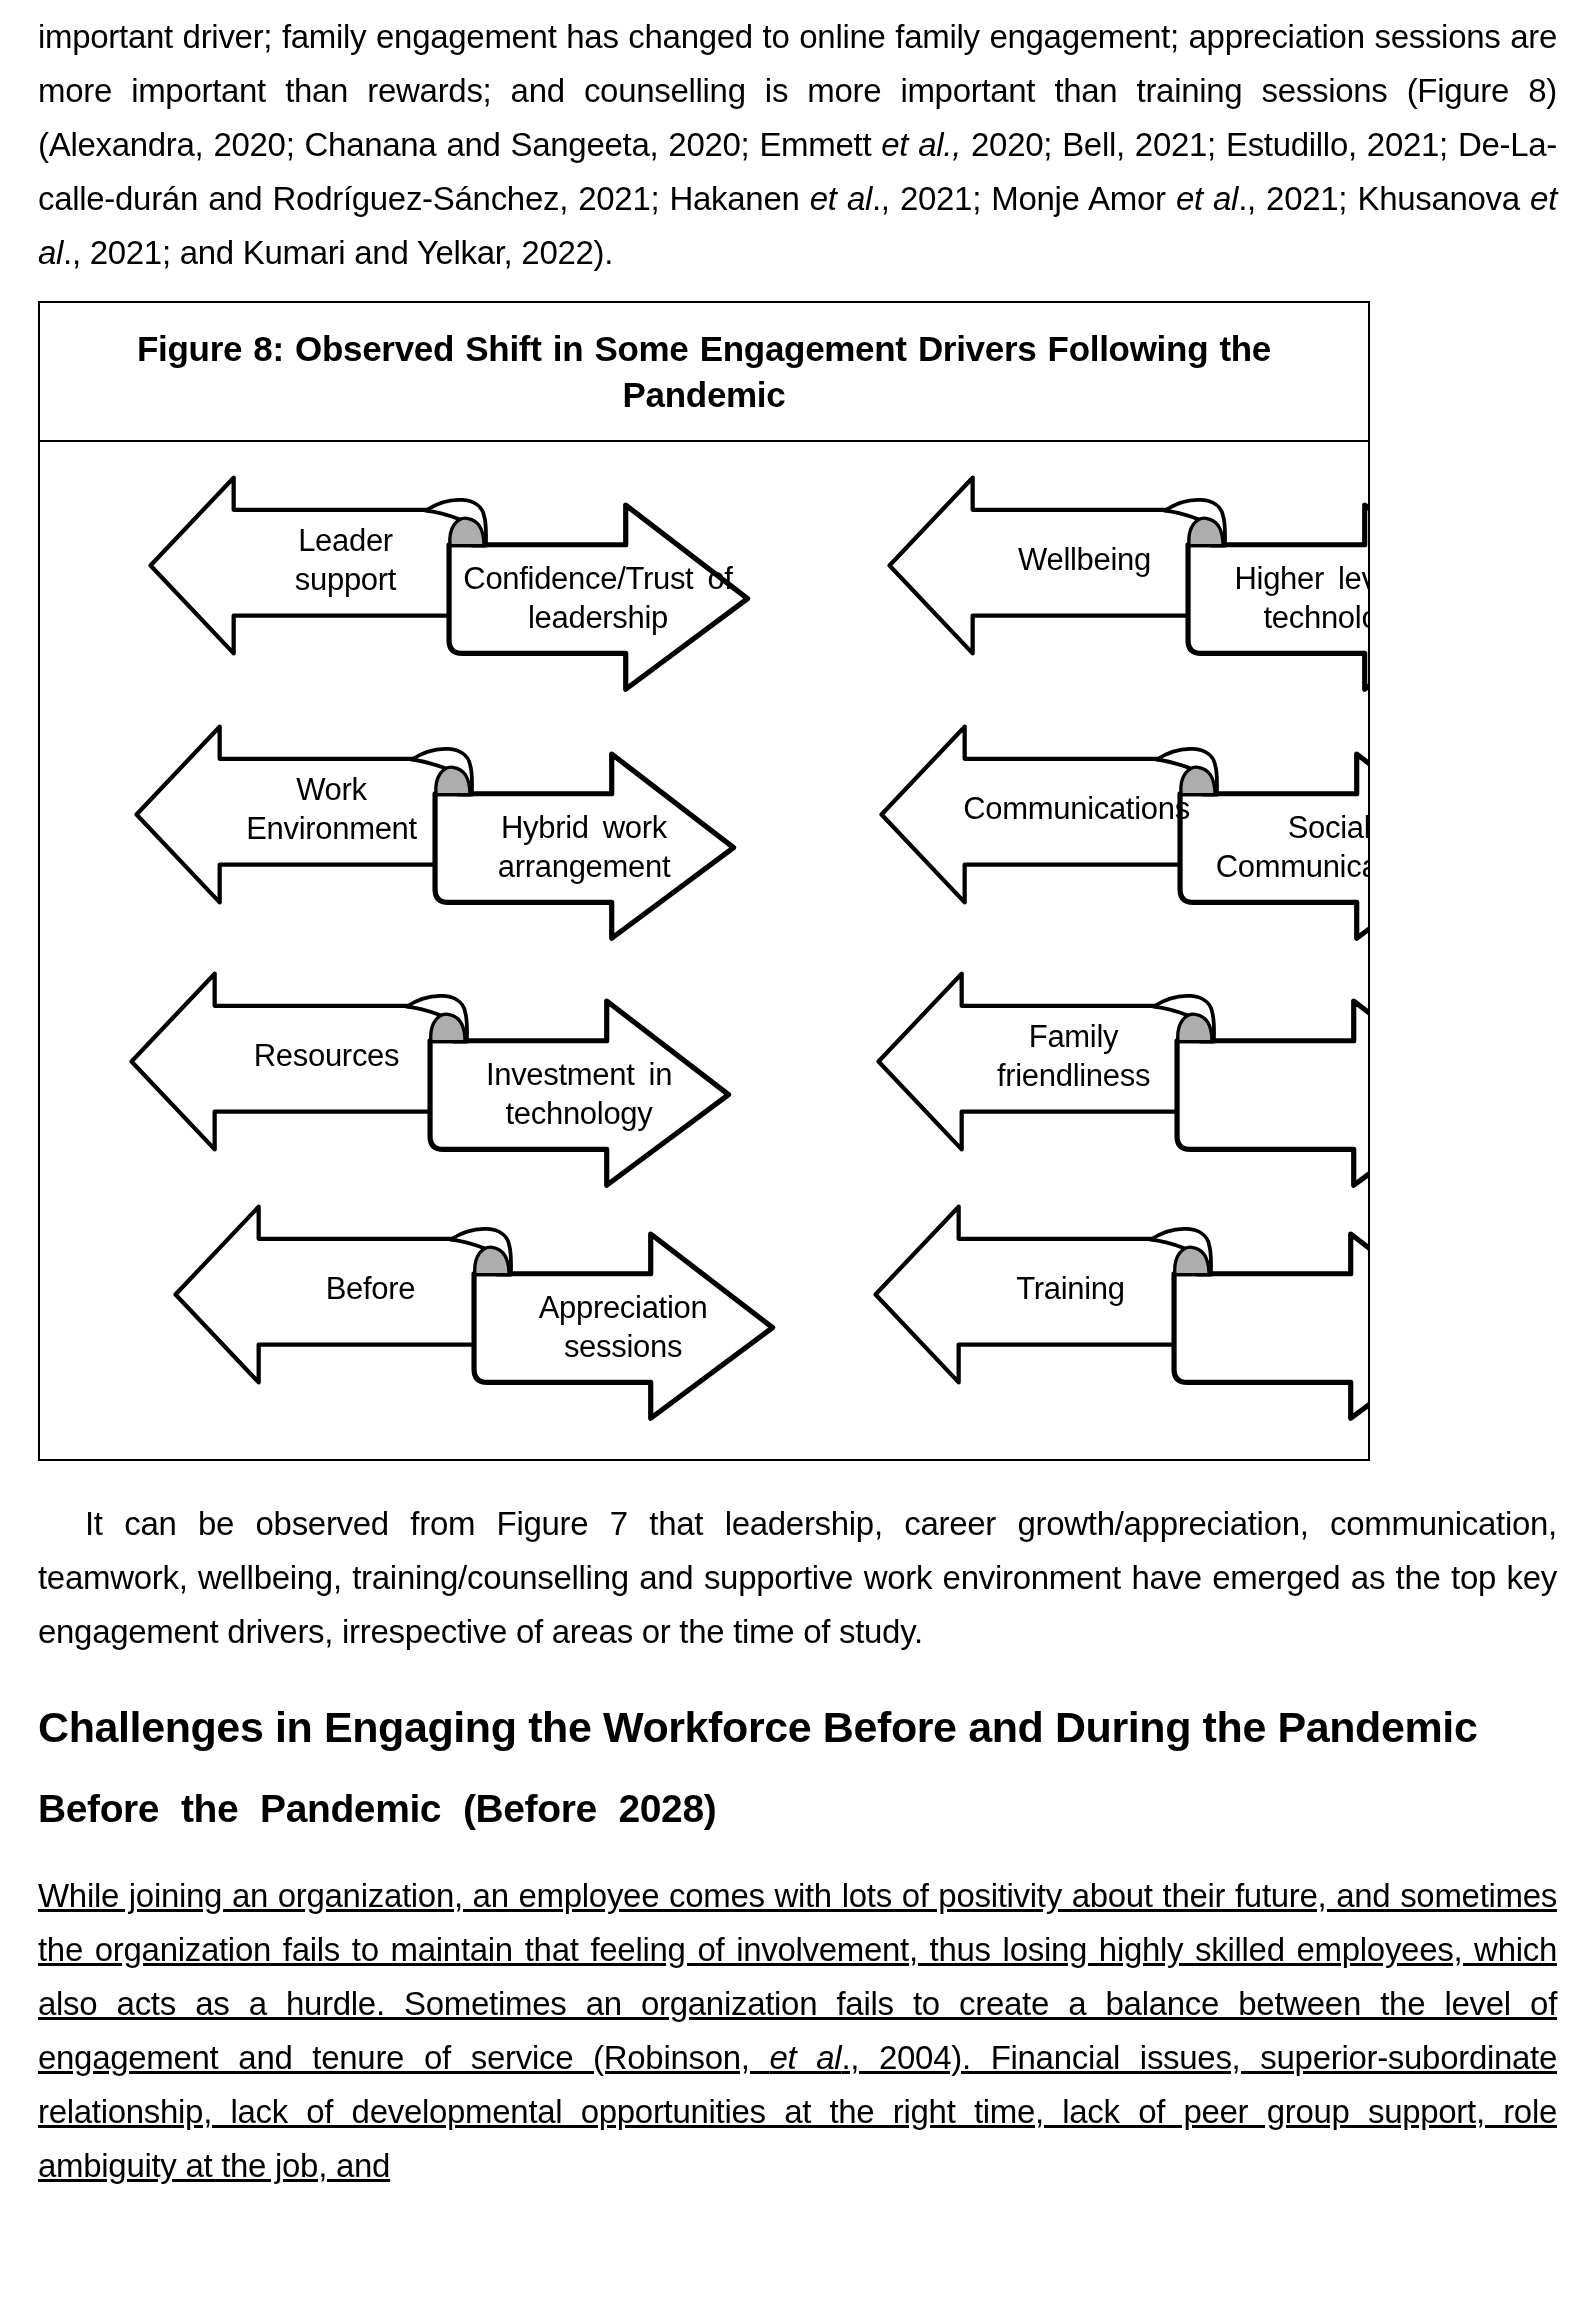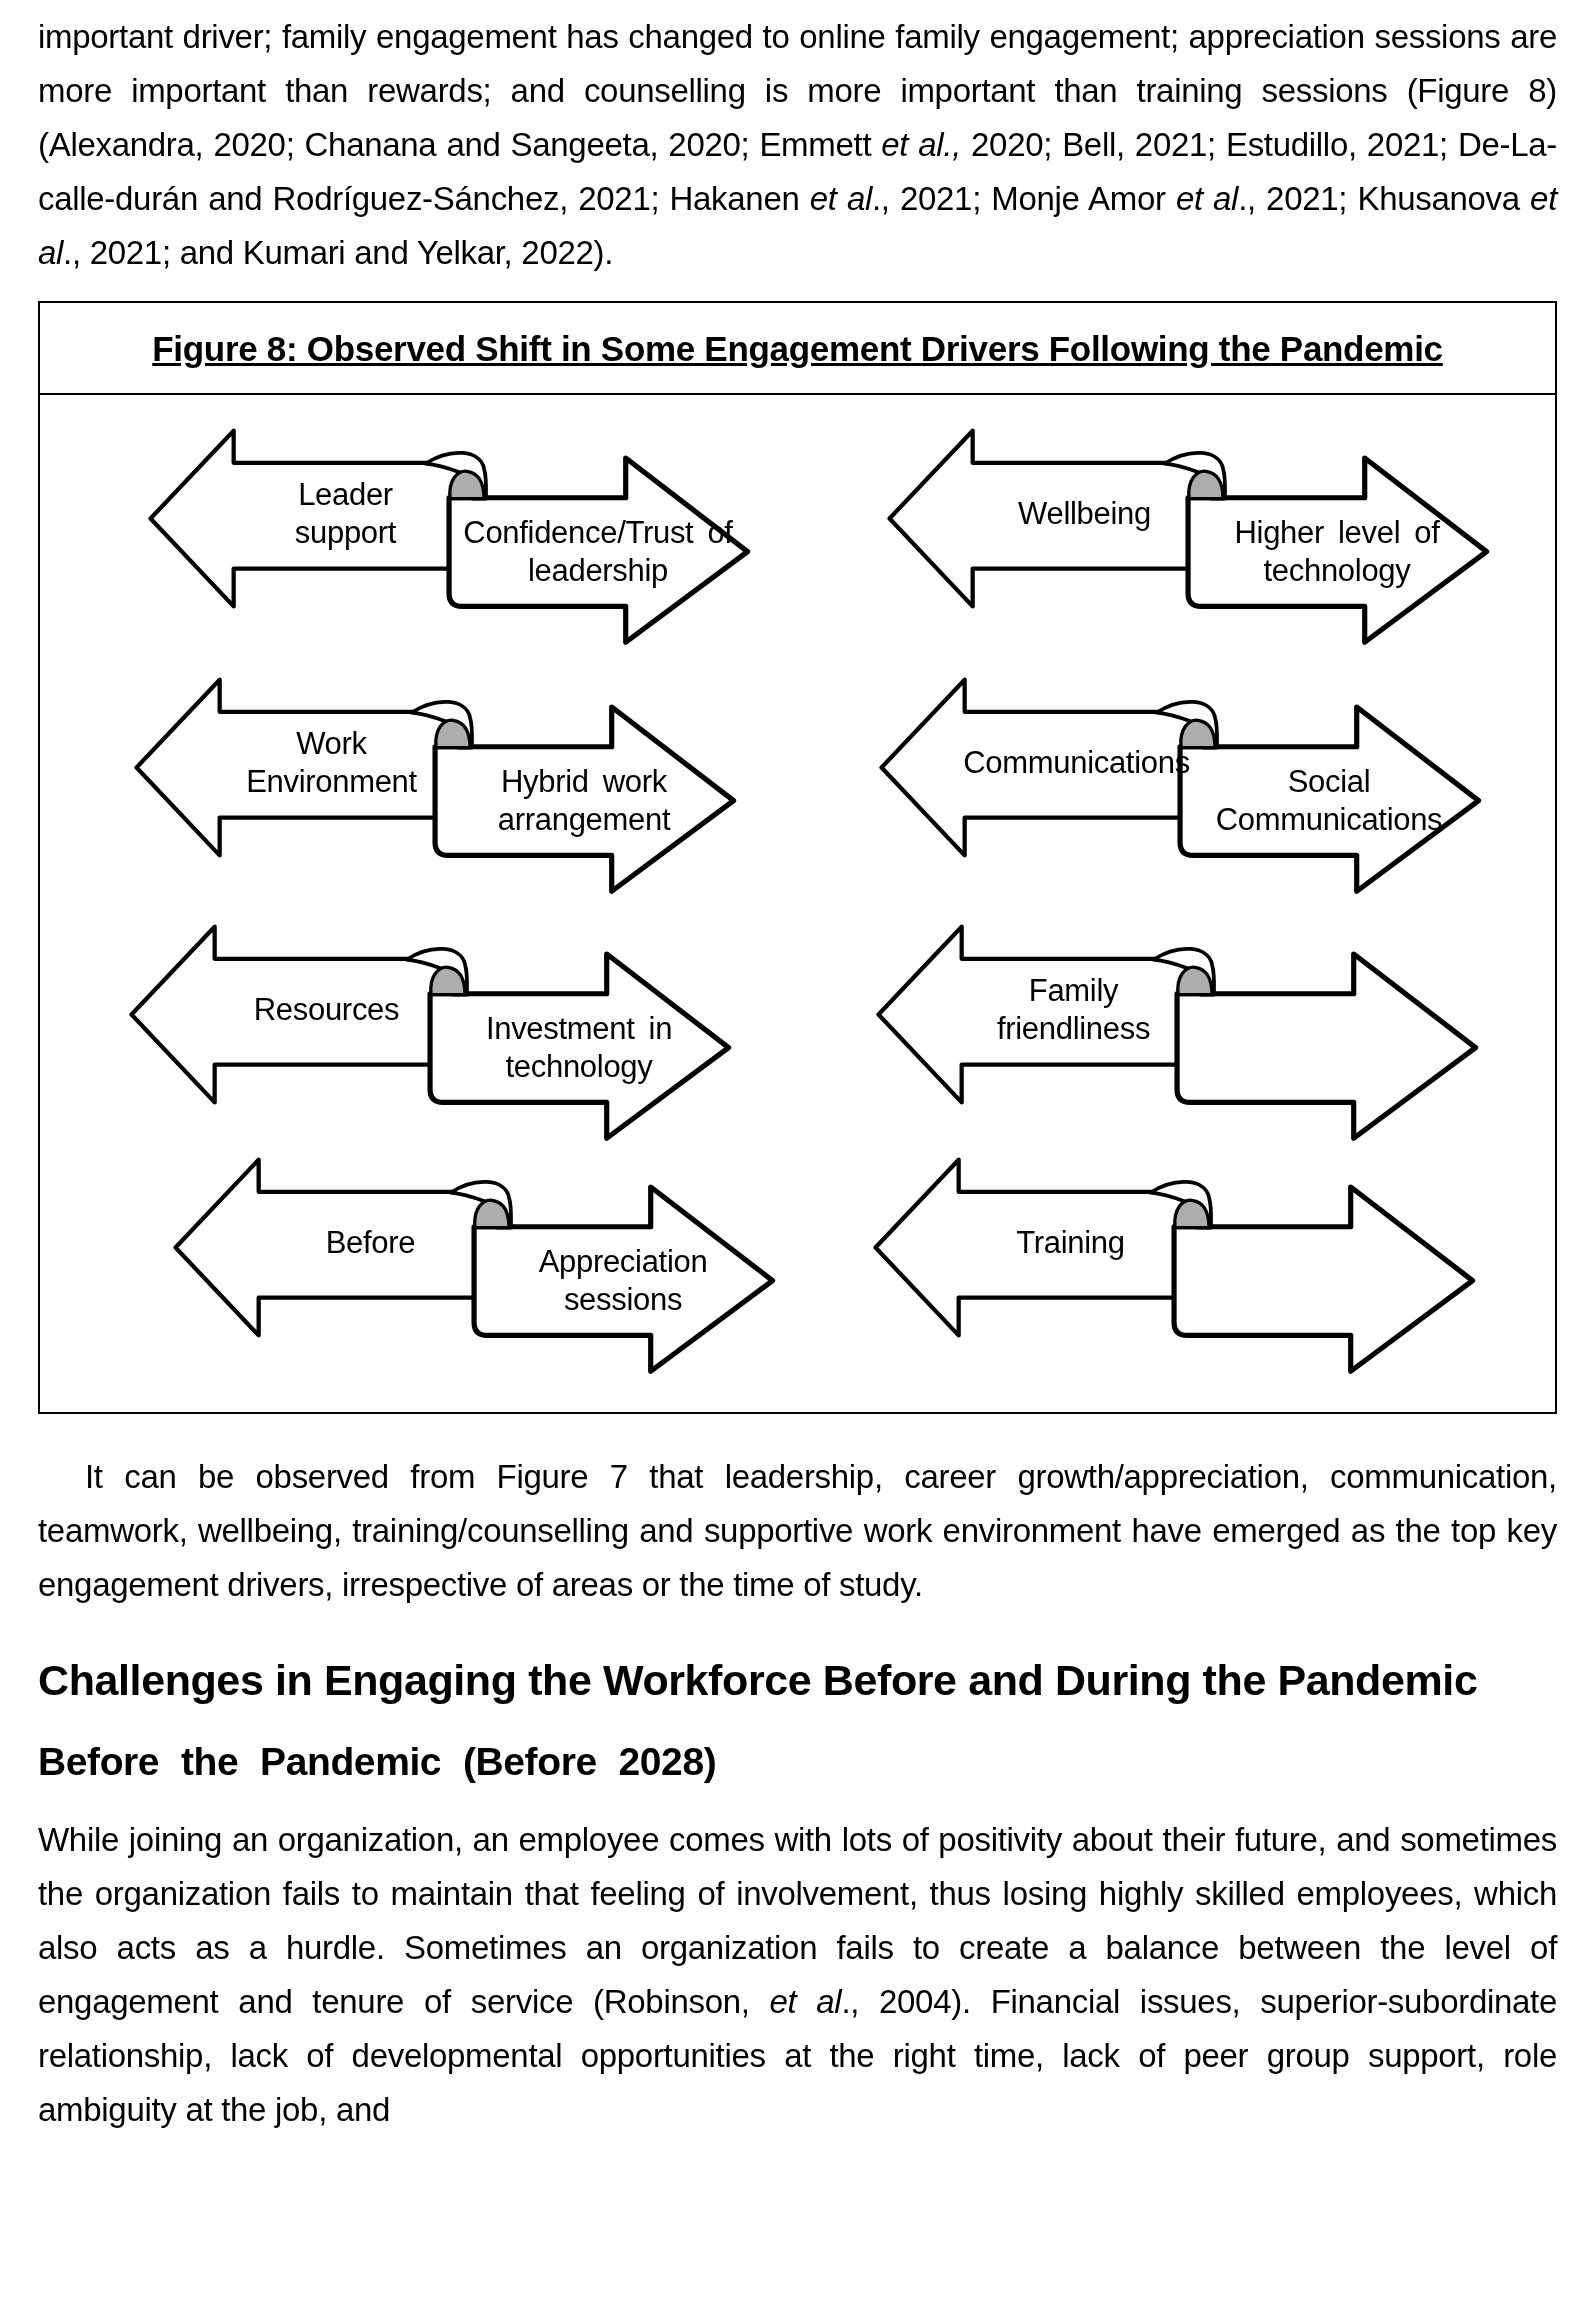--- a/index.html
+++ b/index.html
@@ -17,22 +17,21 @@
     line-height: 54px;
     text-align: justify;
     letter-spacing: -0.3px;
   }
   .para em { font-style: italic; }
 
   
   .figure-box {
     margin-top: 21px;
     border: 2.8px solid #000;
-    width: 1519px;
-    text-decoration: underline;
+    width: 1332px;
   }
   .figure-title {
     font-size: 35px;
     font-weight: bold;
     line-height: 1.33;
     padding: 23px 97px 21px 97px;
     text-align: justify;
     text-align-last: center;
     border-bottom: 2.8px solid #000;
     letter-spacing: -0.3px;
@@ -71,21 +70,21 @@
     line-height: 1.62;
     letter-spacing: -0.4px;
   }
   .h2 {
     margin-top: 24.6px;
     font-size: 39px;
     font-weight: bold;
     word-spacing: 11.4px;
     letter-spacing: -0.4px;
   }
-  .para-last { margin-top: 29px; }
+  .para-last { margin-top: 38px; text-decoration: underline; }
 </style>
 </head>
 <body>
 
 <p class="para"><span>important driver; family engagement has changed to online family engagement; appreciation sessions are more important than rewards; and counselling is more important than training sessions (Figure 8) (Alexandra, 2020; Chanana and Sangeeta, 2020; Emmett </span><em>et al.,</em><span> 2020; Bell, 2021; Estudillo, 2021; De-La-calle-durán and Rodríguez-Sánchez, 2021; Hakanen </span><em>et al</em><span>., 2021; Monje Amor </span><em>et al</em><span>., 2021; Khusanova </span><em>et al</em><span>., 2021; and Kumari and Yelkar, 2022).</span></p>
 
 <div class="figure-box">
   <div class="figure-title">Figure 8: Observed Shift in Some Engagement Drivers Following the Pandemic</div>
   <div class="figure-diagram">
   <div class="pair" style="left: 107px; top: 30px;">

